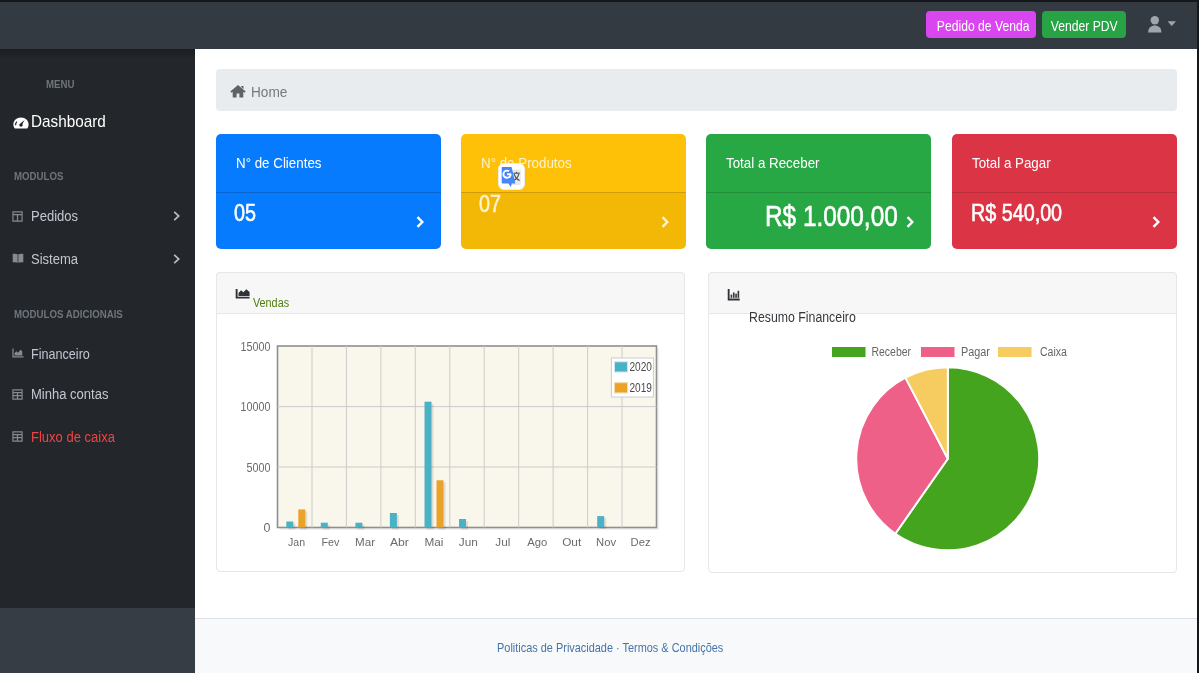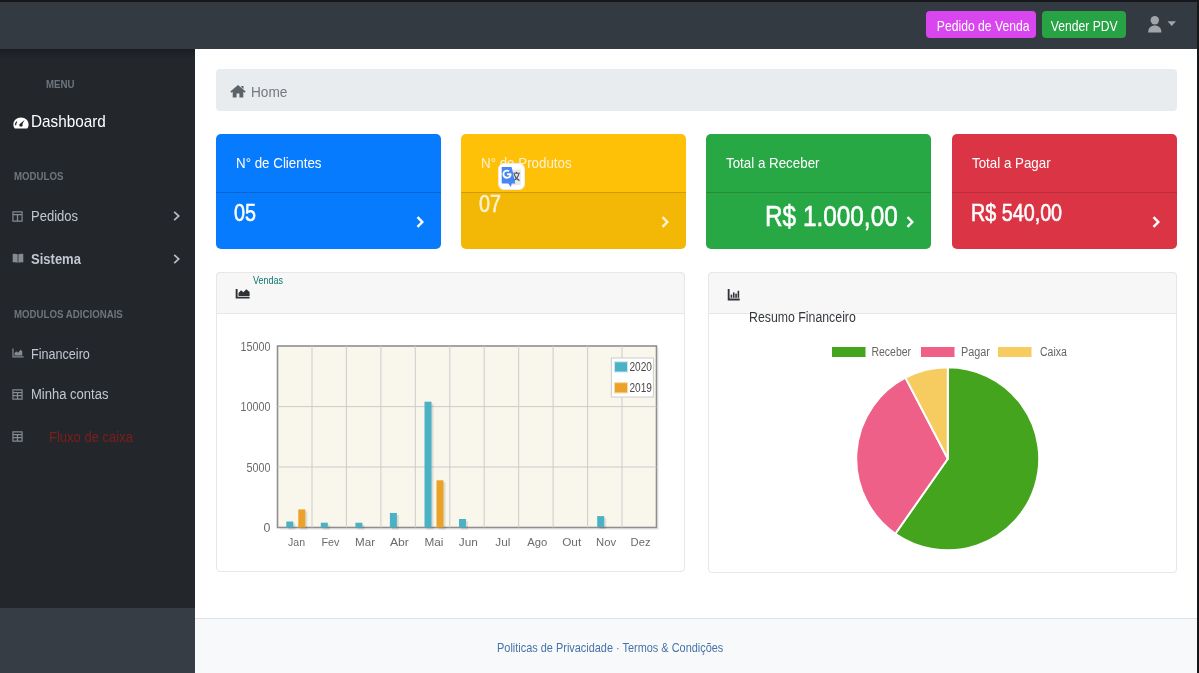--- a/index.html
+++ b/index.html
@@ -43,42 +43,42 @@
 </svg>
 <div class="abs" style="left:31px;top:208.2px;font-size:15.5px;color:#c2c7d0;"><span class="nx" style="transform:scaleX(.84);">Pedidos</span></div>
 <svg class="abs" style="left:172.5px;top:211px;" width="7" height="10" viewBox="0 0 7 10">
     <polyline points="1.2,0.8 5.8,5 1.2,9.2" fill="none" stroke="#b8bdc5" stroke-width="1.7"></polyline>
   </svg>
 
 <svg class="abs" style="left:12.3px;top:253px;" width="12" height="11" viewBox="0 0 17 15">
   <path d="M8 1.5 C6 0.5 3 0.4 1 1.2 L1 13.2 C3 12.4 6 12.5 8 13.5 Z" fill="#848b92"></path>
   <path d="M9 1.5 C11 0.5 14 0.4 16 1.2 L16 13.2 C14 12.4 11 12.5 9 13.5 Z" fill="#848b92"></path>
 </svg>
-<div class="abs" style="left:31px;top:250.7px;font-size:15.5px;color:#c2c7d0;font-weight:bold;"><span class="nx" style="transform:scaleX(.84);">Sistema</span></div>
+<div class="abs" style="left:31px;top:250.7px;font-size:15.5px;color:#c2c7d0;"><span class="nx" style="transform:scaleX(.84);">Sistema</span></div>
 <svg class="abs" style="left:172.5px;top:253.5px;" width="7" height="10" viewBox="0 0 7 10">
     <polyline points="1.2,0.8 5.8,5 1.2,9.2" fill="none" stroke="#b8bdc5" stroke-width="1.7"></polyline>
   </svg>
 
 <div class="abs" style="left:14px;top:308.7px;font-size:11px;font-weight:bold;color:#6e757c;"><span class="nx" style="transform:scaleX(.88);">MODULOS ADICIONAIS</span></div>
 
 <svg class="abs" style="left:12.3px;top:348.2px;" width="12" height="10" viewBox="0 0 17 14">
   <path d="M0.5 0.5 H2.2 V11.5 H16.5 V13.5 H0.5 Z" fill="#848b92"></path>
   <path d="M3.5 10.5 L3.5 7.5 L6 4.5 L8.5 6.5 L12 2.5 L14.5 4.5 L14.5 10.5 Z" fill="#848b92"></path>
 </svg>
 <div class="abs" style="left:31px;top:345.7px;font-size:15px;color:#c2c7d0;"><span class="nx" style="transform:scaleX(.84);">Financeiro</span></div>
 
 <svg class="abs" style="left:12.3px;top:388.7px;" width="11" height="11" viewBox="0 0 16 16">
   <path d="M0.5 0.5 H15.5 V15.5 H0.5 Z M2.2 6 H7.1 V8.8 H2.2 Z M8.9 6 H13.8 V8.8 H8.9 Z M2.2 10.4 H7.1 V13.8 H2.2 Z M8.9 10.4 H13.8 V13.8 H8.9 Z M2.2 2.2 H13.8 V4.3 H2.2 Z" fill="#848b92" fill-rule="evenodd"></path>
 </svg>
 <div class="abs" style="left:31px;top:386.2px;font-size:15.5px;color:#c2c7d0;"><span class="nx" style="transform:scaleX(.84);">Minha contas</span></div>
 
 <svg class="abs" style="left:12.3px;top:431.2px;" width="11" height="11" viewBox="0 0 16 16">
   <path d="M0.5 0.5 H15.5 V15.5 H0.5 Z M2.2 6 H7.1 V8.8 H2.2 Z M8.9 6 H13.8 V8.8 H8.9 Z M2.2 10.4 H7.1 V13.8 H2.2 Z M8.9 10.4 H13.8 V13.8 H8.9 Z M2.2 2.2 H13.8 V4.3 H2.2 Z" fill="#848b92" fill-rule="evenodd"></path>
 </svg>
-<div class="abs" style="left:49px;top:428.7px;font-size:15.5px;color:#7f1d1d;"><span class="nx" style="transform:scaleX(.84);">Fluxo de caixa</span></div>
+<div class="abs" style="left:31px;top:428.7px;font-size:15.5px;color:#ef4444;"><span class="nx" style="transform:scaleX(.84);">Fluxo de caixa</span></div>
 
 <div class="abs" style="left:216px;top:69px;width:961px;height:42px;background:#e9ecef;border-radius:4px;"></div>
 <svg class="abs" style="left:230px;top:84.5px;" width="16" height="13" viewBox="0 0 17 14">
   <path d="M8.5 0 L0.2 7.1 L1.5 8.4 L2.8 7.4 V13.5 H7 V9.2 H10 V13.5 H14.2 V7.4 L15.5 8.4 L16.8 7.1 Z M12 1.2 H14.4 V4.2 L12 2.2 Z" fill="#5b6268"></path>
 </svg>
 <div class="abs" style="left:251px;top:83.5px;font-size:15px;color:#73797f;"><span class="nx" style="transform:scaleX(.91);">Home</span></div>
 
 <div class="abs" style="left:216px;top:134px;width:224.5px;height:115px;background:#077bfe;border-radius:5px;"></div>
 <div class="abs" style="left:216px;top:191.5px;width:224.5px;height:1px;background:rgba(0,0,0,0.18);"></div>
 <div class="abs" style="left:235.5px;top:154.5px;font-size:15px;color:#fff;"><span class="nx" style="transform:scaleX(.89);">N° de Clientes</span></div>
@@ -126,21 +126,21 @@
   <rect x="10.8" y="7.6" width="3.4" height="3" fill="#4886f4"></rect>
   <rect x="9.1" y="10.3" width="3.6" height="1.9" fill="#ffffff"></rect>
 </svg>
 
 <div class="abs" style="left:216px;top:272px;width:469px;height:300px;background:#fff;border:1px solid #e7e7e7;border-radius:4px;box-sizing:border-box;"></div>
 <div class="abs" style="left:216px;top:272px;width:469px;height:42px;background:#f7f7f7;border:1px solid #e7e7e7;border-radius:4px 4px 0 0;box-sizing:border-box;"></div>
 <svg class="abs" style="left:234.5px;top:289px;" width="15" height="10" viewBox="0 0 18 12">
   <path d="M0.8 0 L0.8 11.5 L17.5 11.5 L17.5 9.2 L3.1 9.2 L3.1 0 Z" fill="#2f3338"></path>
   <path d="M4.2 8.3 L4.2 4.8 L7.3 1.5 L10 3.9 L13.6 0.3 L17.5 3.5 L17.5 8.3 Z" fill="#2f3338"></path>
 </svg>
-<div class="abs" style="left:253px;top:276px;font-size:10px;color:#0f766e;"><span class="nx" style="transform:scaleX(.9);">Vendas</span></div>
+<div class="abs" style="left:253px;top:297px;font-size:12px;color:#4d7c0f;"><span class="nx" style="transform:scaleX(.9);">Vendas</span></div>
 
 <div class="abs" style="left:708px;top:272px;width:469px;height:301px;background:#fff;border:1px solid #e7e7e7;border-radius:4px;box-sizing:border-box;"></div>
 <div class="abs" style="left:708px;top:272px;width:469px;height:42px;background:#f7f7f7;border:1px solid #e7e7e7;border-radius:4px 4px 0 0;box-sizing:border-box;"></div>
 <svg class="abs" style="left:726.5px;top:288.5px;" width="13" height="12" viewBox="0 0 16 15">
   <path d="M0.8 0 L0.8 14.5 L15.8 14.5 L15.8 12 L3.1 12 L3.1 0 Z" fill="#2f3338"></path>
   <rect x="4.4" y="7" width="2" height="4" fill="#2f3338"></rect>
   <rect x="7.3" y="4.3" width="2" height="6.7" fill="#2f3338"></rect>
   <rect x="10.2" y="5.8" width="2" height="5.2" fill="#2f3338"></rect>
   <rect x="13.1" y="2.2" width="2" height="8.8" fill="#2f3338"></rect>
 </svg>

